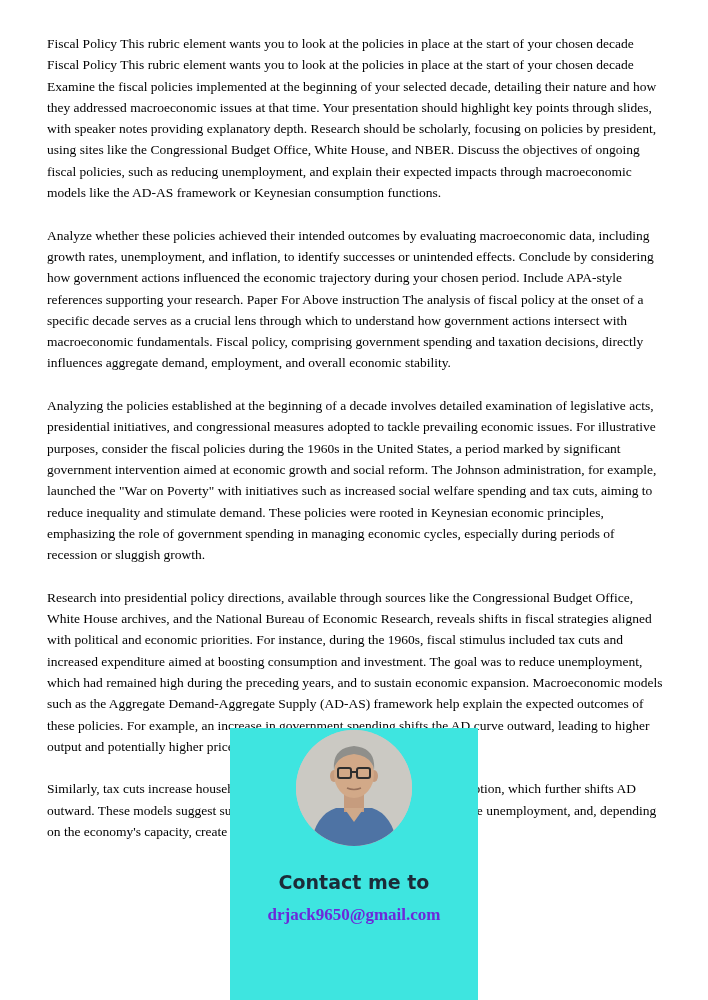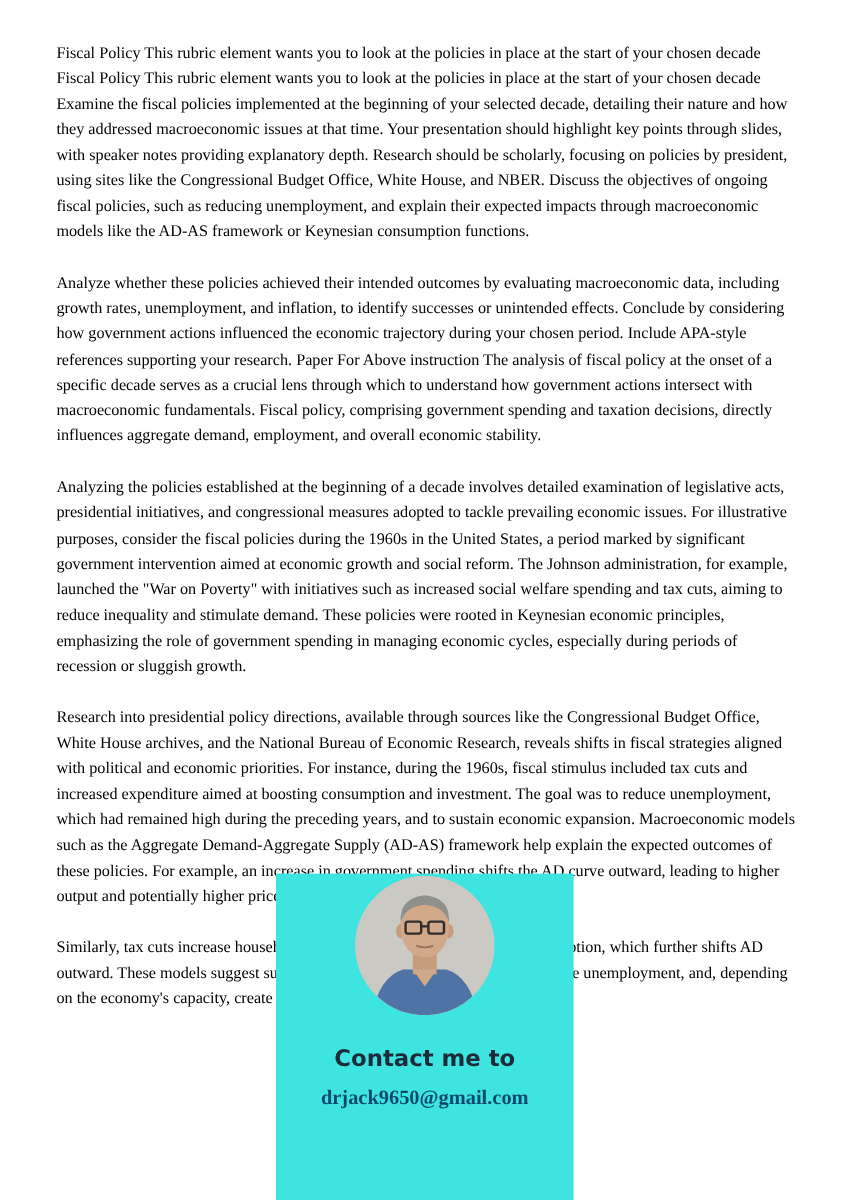--- a/index.html
+++ b/index.html
@@ -62,21 +62,21 @@
     font-size: 19px;
     line-height: 27px;
     color: #1c2b38;
     text-align: center;
   }
   .promo-email {
     margin-top: 9px;
     font-family: "Liberation Serif", serif;
     font-weight: bold;
     font-size: 17px;
-    color: #0c4a6e;
+    color: #6d28d9;
     text-align: center;
   }
 </style>
 </head>
 <body>
 
 <div class="document-page">
 
   <div class="doc-text">
     <p>Fiscal Policy This rubric element wants you to look at the policies in place at the start of your chosen decade Fiscal Policy This rubric element wants you to look at the policies in place at the start of your chosen decade Examine the fiscal policies implemented at the beginning of your selected decade, detailing their nature and how they addressed macroeconomic issues at that time. Your presentation should highlight key points through slides, with speaker notes providing explanatory depth. Research should be scholarly, focusing on policies by president, using sites like the Congressional Budget Office, White House, and NBER. Discuss the objectives of ongoing fiscal policies, such as reducing unemployment, and explain their expected impacts through macroeconomic models like the AD-AS framework or Keynesian consumption functions.</p>

